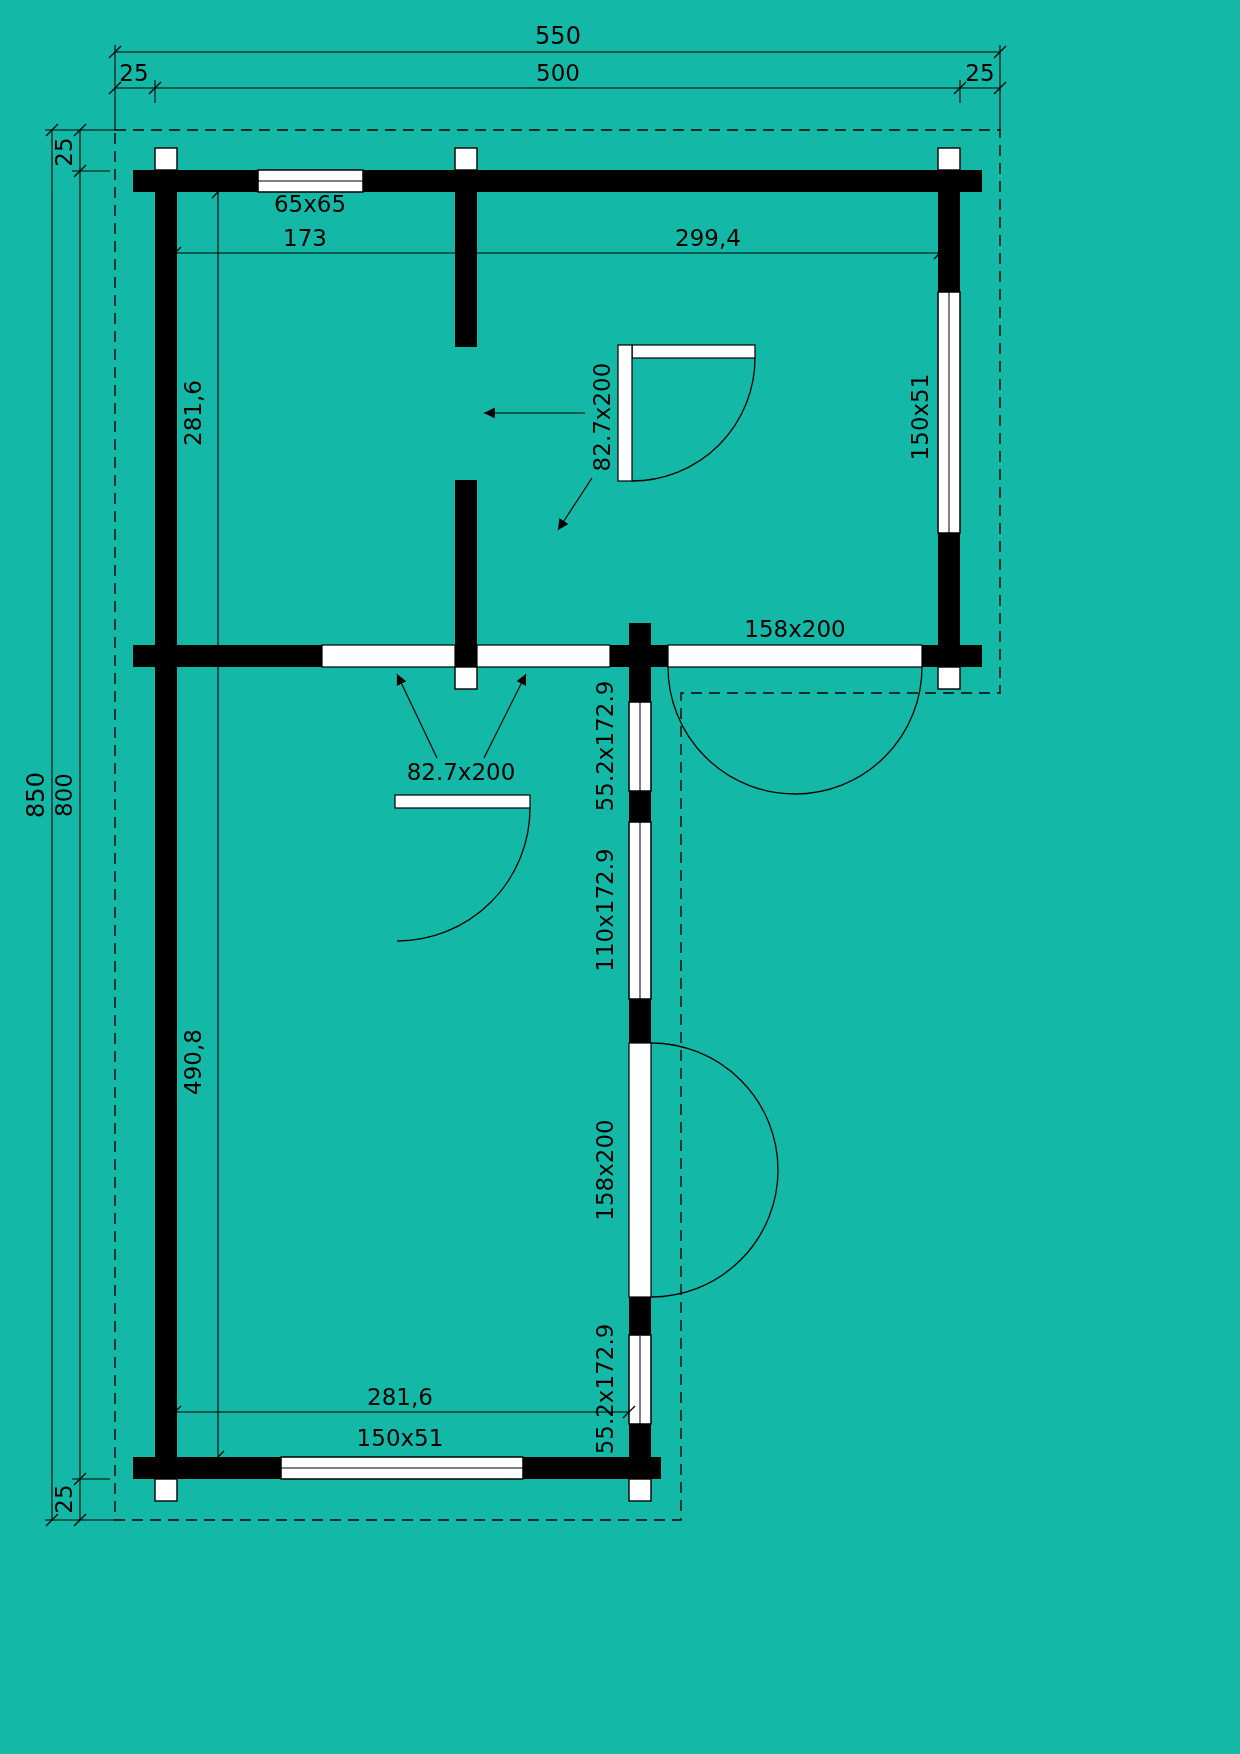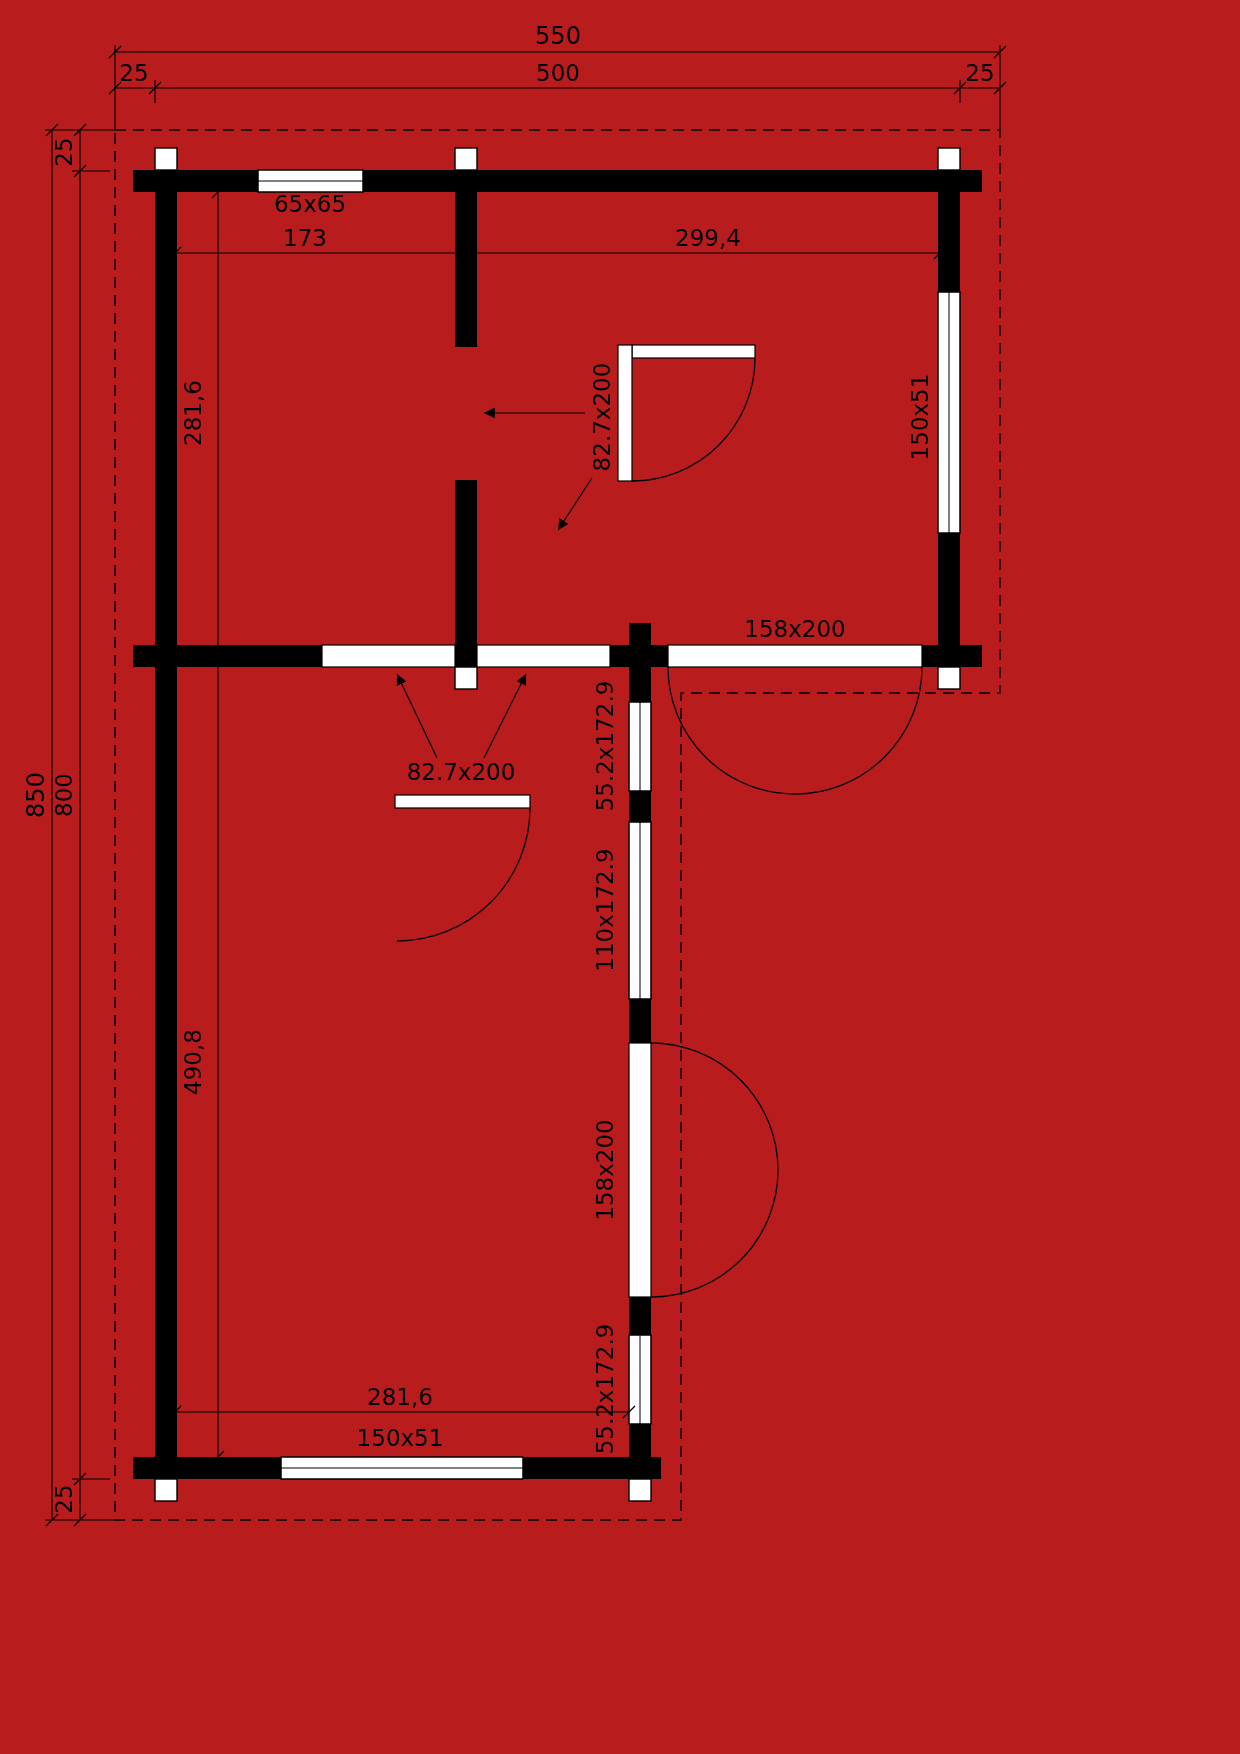--- a/index.html
+++ b/index.html
@@ -1,16 +1,16 @@
 <!DOCTYPE html>
 <html><head>
 <meta charset="utf-8">
 <style>
   html,body{margin:0;padding:0;background:#fff;}
-  .page{position:relative;width:1240px;height:1754px;background:#b91c1c;overflow:hidden;text-align:center;}
+  .page{position:relative;width:1240px;height:1754px;background:#14b8a6;overflow:hidden;text-align:center;}
   svg{display:block;}
   .wall{fill:#000;stroke:none;}
   .tip{fill:#fff;stroke:#000;stroke-width:1.4;}
   .win{fill:#fff;stroke:#000;stroke-width:1.5;}
   .frame{fill:#fff;stroke:#000;stroke-width:1.2;}
   .mid{stroke:#000;stroke-width:1;}
   .dim{stroke:#000;stroke-width:1.1;fill:none;}
   .tick{stroke:#000;stroke-width:1.3;}
   .dash{stroke:#000;stroke-width:1.4;fill:none;stroke-dasharray:11 7;}
   .arc{stroke:#000;stroke-width:1.3;fill:none;}

